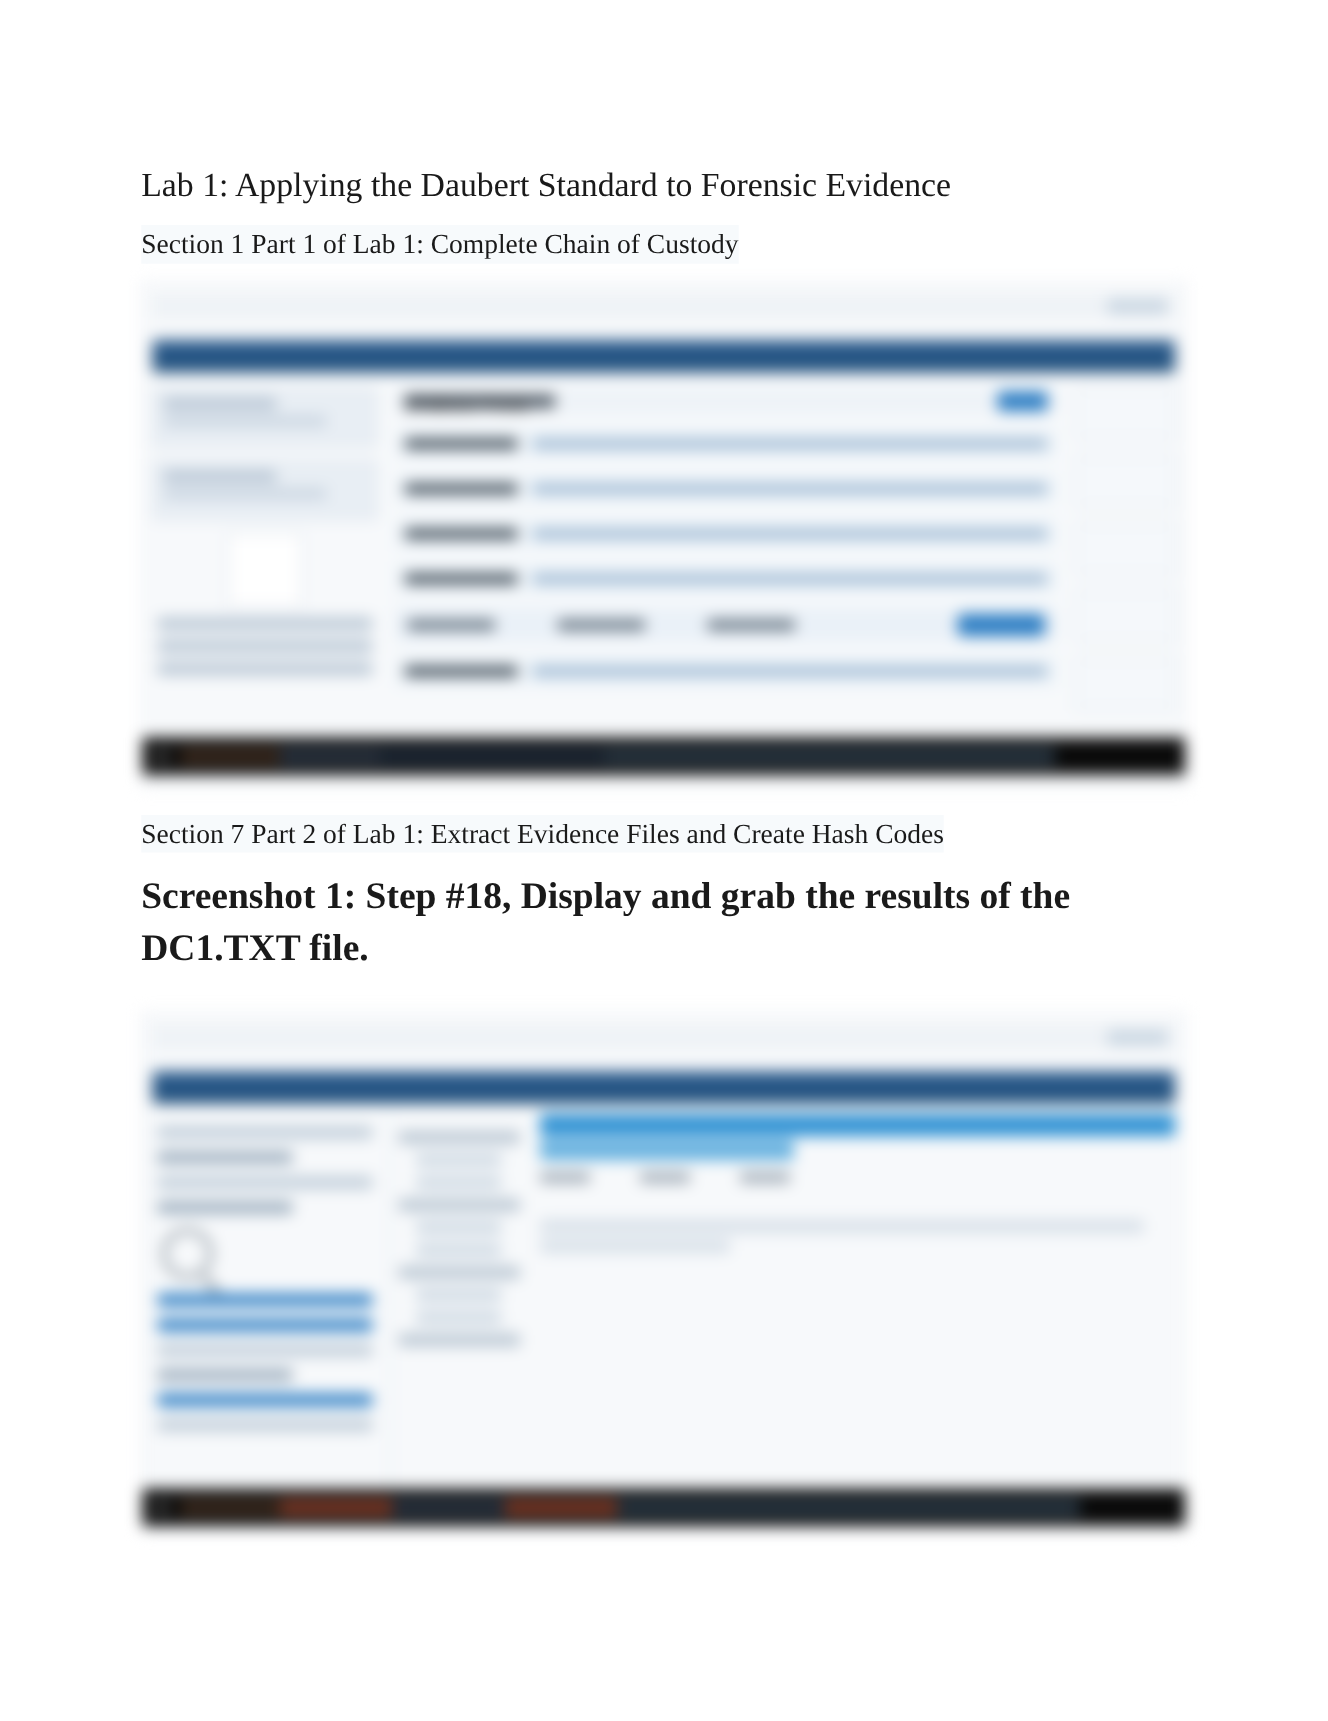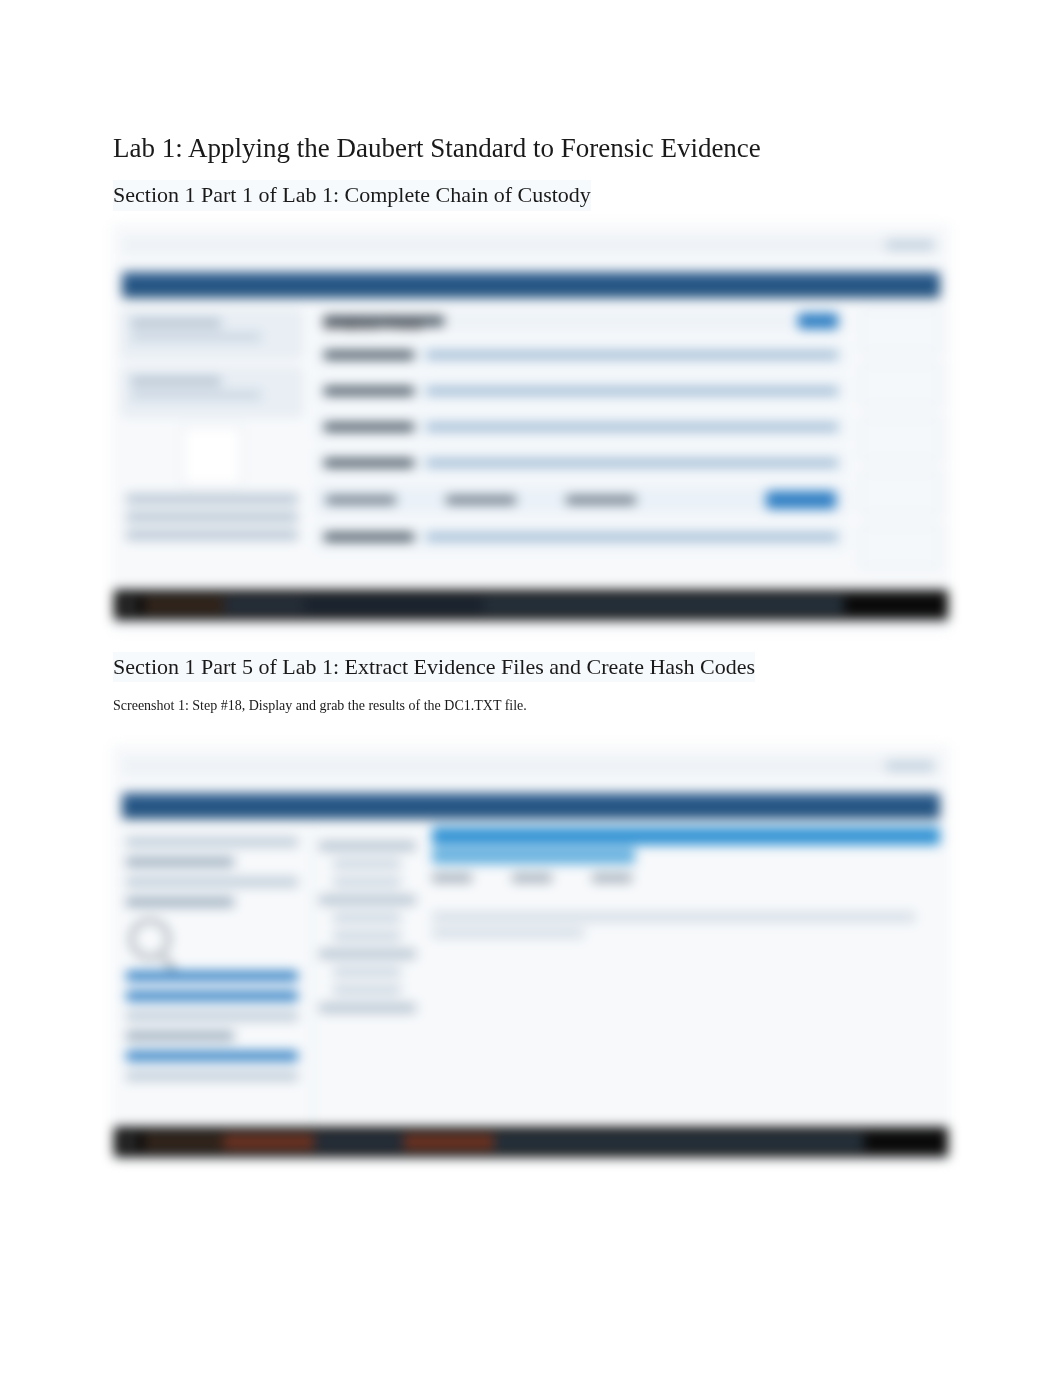--- a/index.html
+++ b/index.html
@@ -19,22 +19,22 @@
     }
     .section-heading {
       font-size: 22px;
       font-weight: 400;
       margin-bottom: 14px;
       line-height: 1.4;
       display: inline-block;
       background: rgba(200, 220, 235, 0.15);
     }
     .caption {
-      font-size: 14px;
-      font-weight: 400;
+      font-size: 30px;
+      font-weight: 700;
       margin-bottom: 30px;
       line-height: 1.4;
     }
     .screenshot {
       width: 100%;
       margin-bottom: 22px;
       filter: blur(6px);
       position: relative;
     }
     
@@ -172,21 +172,21 @@
       <div class="blk"></div>
       <div class="blk"></div>
     </div>
   </div>
   <div class="taskbar" aria-label="Windows taskbar">
     <div class="start"></div>
     <div class="apps"></div>
   </div>
 </div>
 
-<div class="section-heading">Section 1 Part 5 of Lab 1: Extract Evidence Files and Create Hash Codes</div>
+<div class="section-heading">Section 7 Part 2 of Lab 1: Extract Evidence Files and Create Hash Codes</div>
 
 <div class="caption">Screenshot 1: Step #18, Display and grab the results of the DC1.TXT file.</div>
 
 
 <div class="screenshot ss2" aria-label="Forensic tool window displaying a file tree on the left, a results pane on the right with highlighted header rows and hash/column output for DC1.TXT, and a Windows taskbar. Content is blurred and not legible.">
   <div class="addr"></div>
   <div class="topbar"></div>
   <div class="body">
     <div class="side">
       <div class="line"></div>

